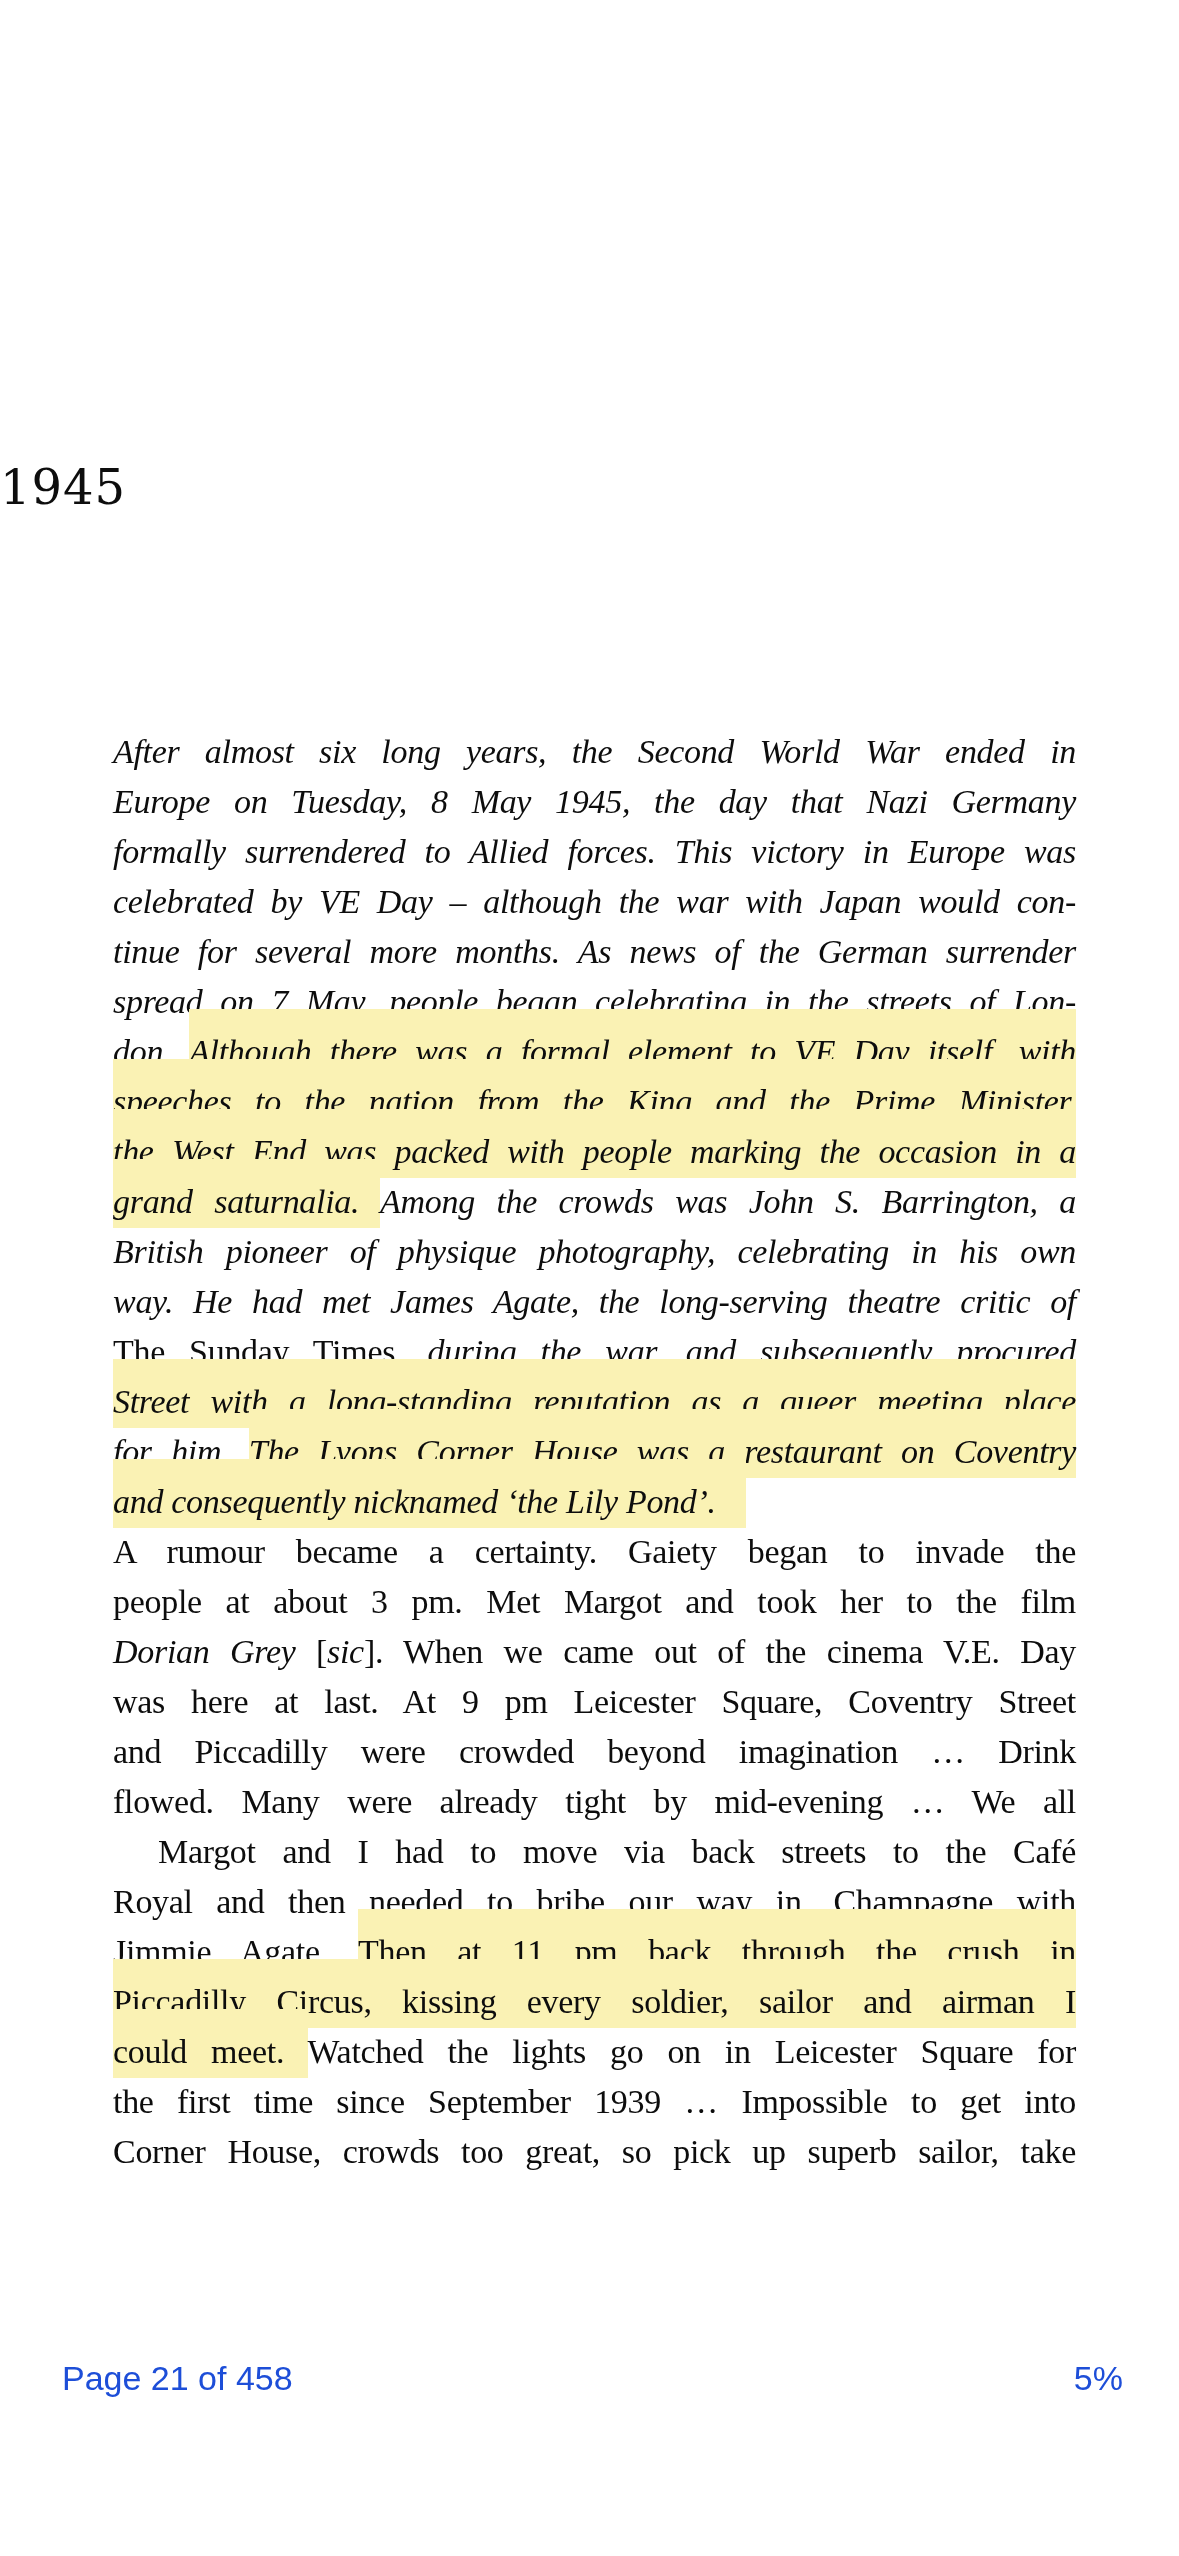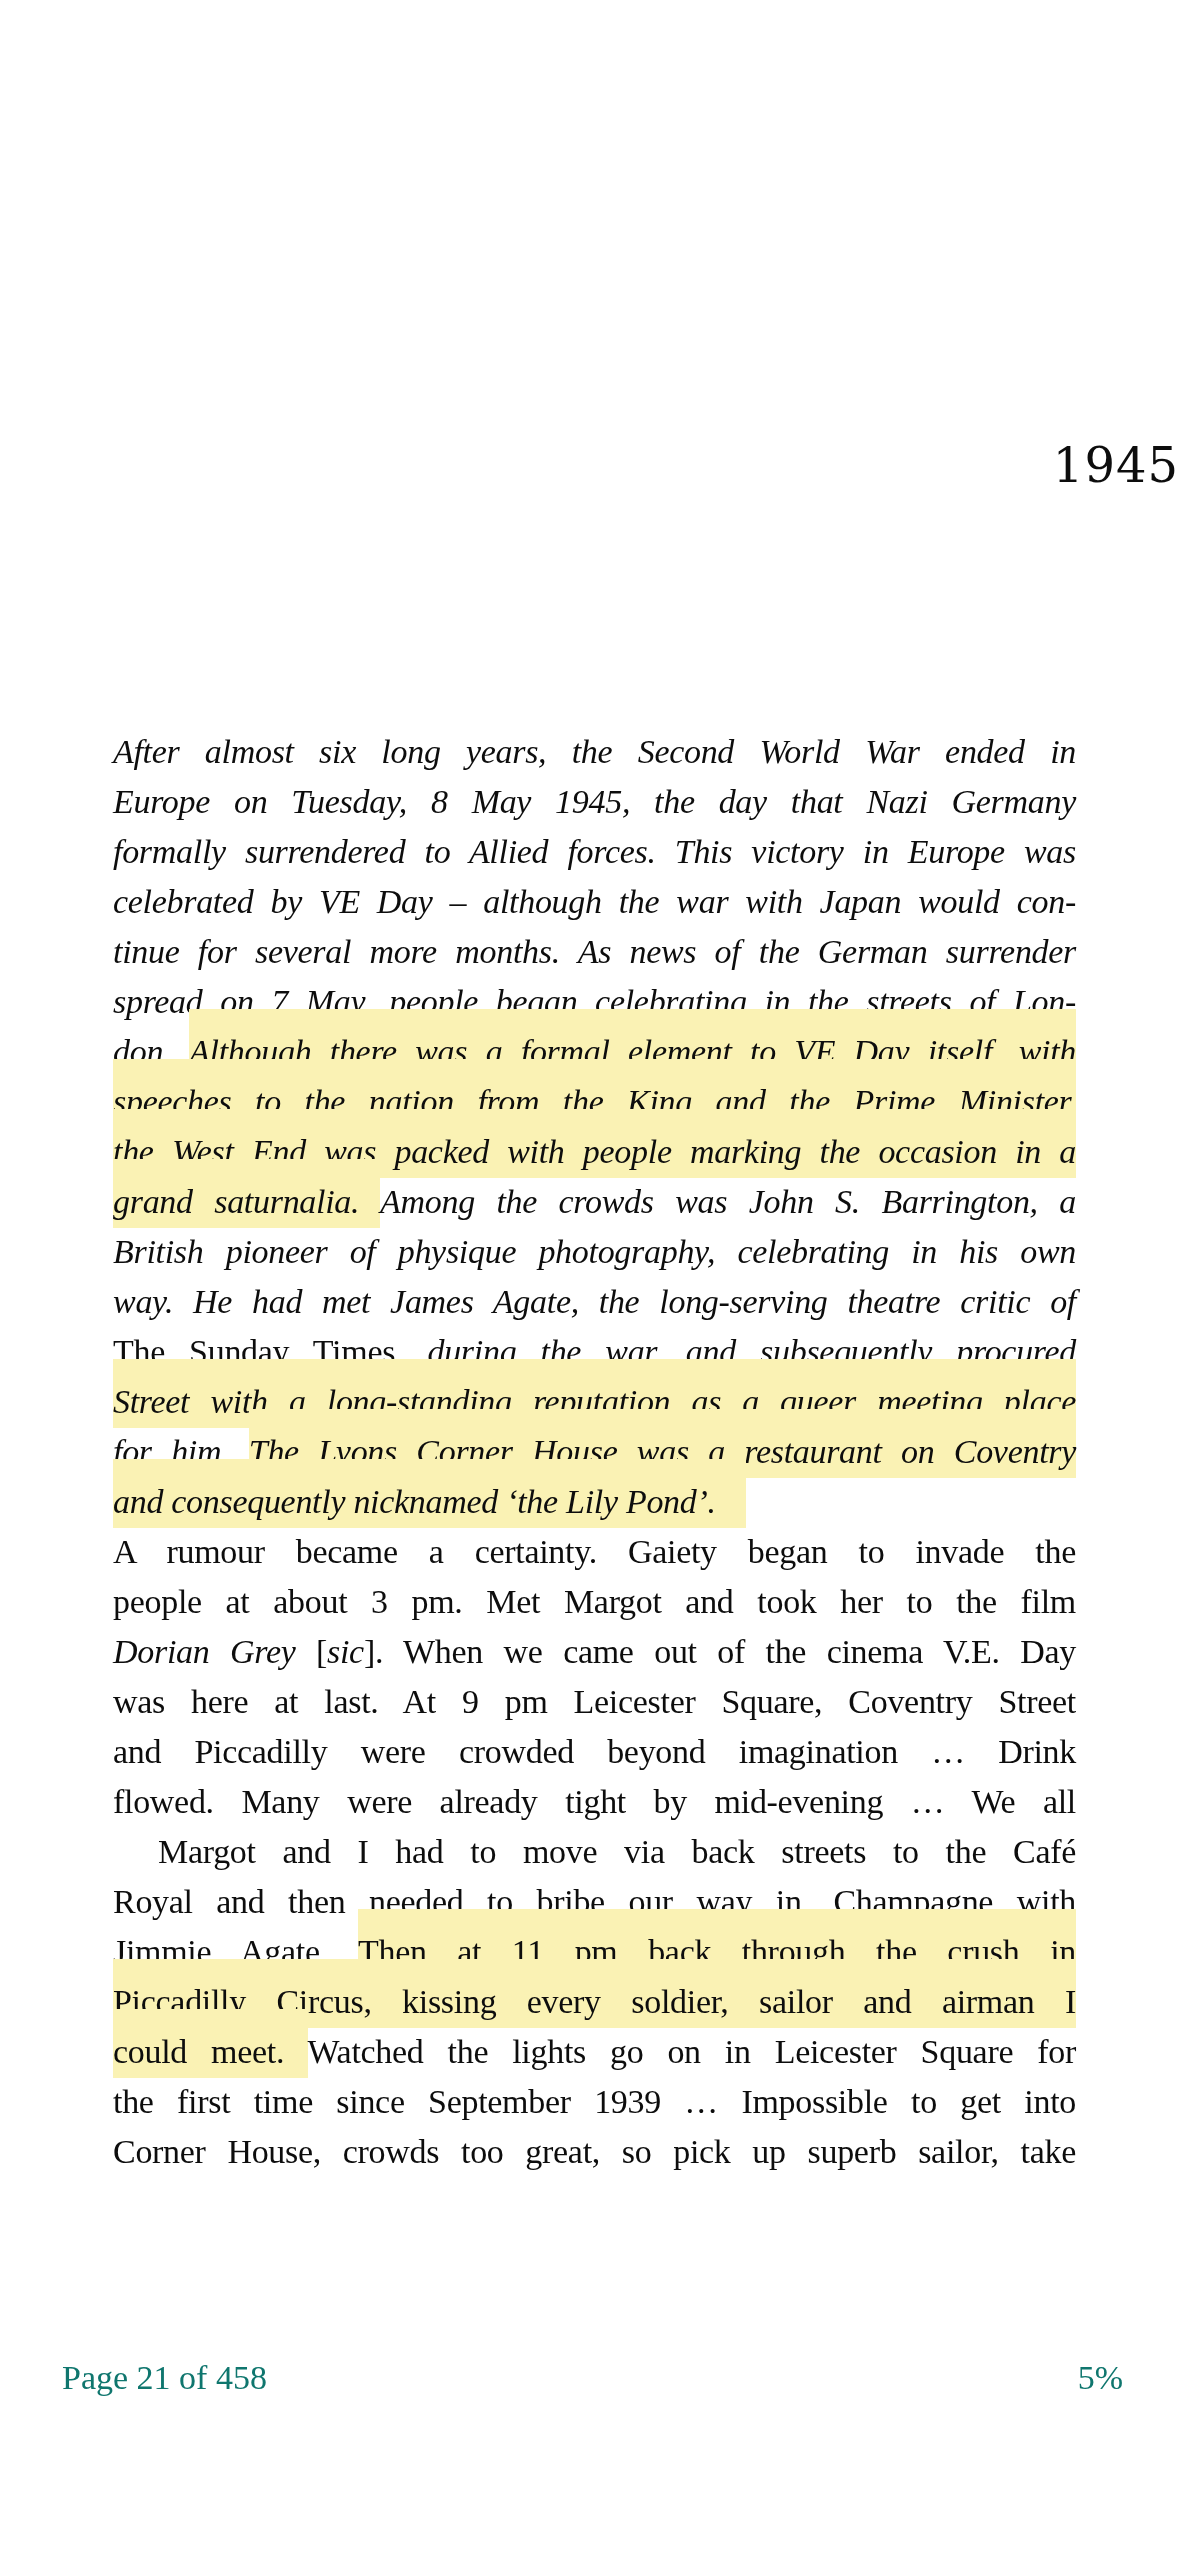--- a/index.html
+++ b/index.html
@@ -8,24 +8,24 @@
     position: relative;
     width: 1179px;
     height: 2556px;
     background: var(--page-bg, #ffffff);
     overflow: hidden;
     font-family: "Liberation Serif", serif;
     color: var(--text-color, #0d0d0d);
   }
   .chapter-title {
     position: absolute;
-    top: 441px;
+    top: 463px;
     left: 0;
     width: 100%;
-    text-align: right;
+    text-align: left;
     font-family: "DejaVu Serif", serif;
     font-size: 48px;
     line-height: 48px;
     letter-spacing: 1px;
     color: var(--text-color, #0d0d0d);
   }
   .text-body {
     position: absolute;
     top: 727px;
     left: 113px;
@@ -54,24 +54,24 @@
   }
   .hl.tail { padding-right: 30px; }
   .footer {
     position: absolute;
     top: 2359px;
     left: 62px;
     right: 56px;
     display: flex;
     justify-content: space-between;
     align-items: baseline;
-    font-family: Liberation Serif, serif;
+    font-family: Liberation Sans, sans-serif;
     font-size: 34px;
     line-height: 38px;
-    color: #0f766e;
+    color: #1d4ed8;
   }
 </style>
 </head>
 <body>
 
 <div class="page">
 
   <div class="chapter-title">1945</div>
 
   <div class="text-body">

